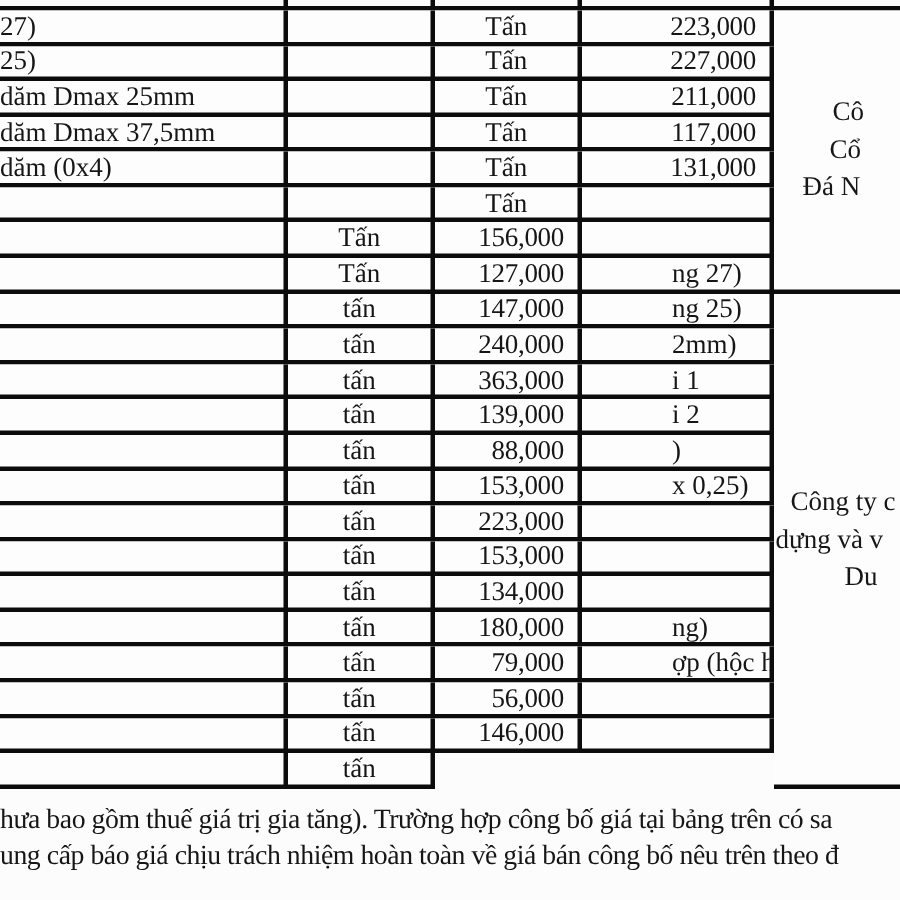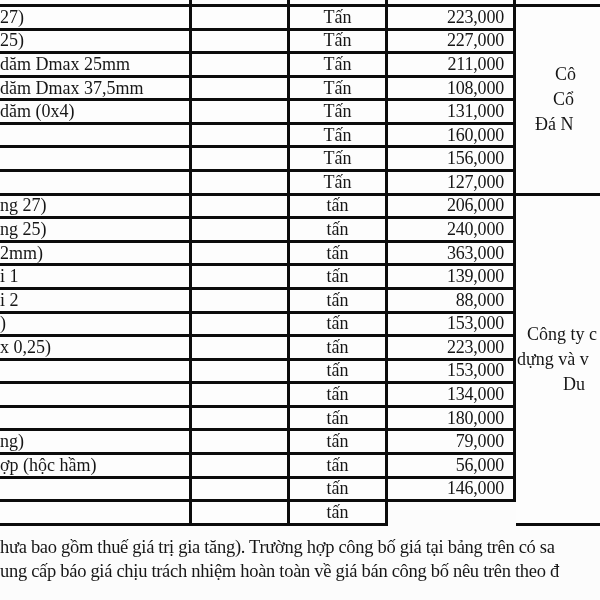--- a/index.html
+++ b/index.html
@@ -94,41 +94,40 @@
       <div class="cell spec"></div>
       <div class="cell unit">Tấn</div>
       <div class="cell price">227,000</div>
       <div class="cell item">dăm Dmax 25mm</div>
       <div class="cell spec"></div>
       <div class="cell unit">Tấn</div>
       <div class="cell price">211,000</div>
       <div class="cell item">dăm Dmax 37,5mm</div>
       <div class="cell spec"></div>
       <div class="cell unit">Tấn</div>
-      <div class="cell price">108,000</div>
+      <div class="cell price">117,000</div>
       <div class="cell item">dăm (0x4)</div>
       <div class="cell spec"></div>
       <div class="cell unit">Tấn</div>
       <div class="cell price">131,000</div>
       <div class="cell item"></div>
       <div class="cell spec"></div>
       <div class="cell unit">Tấn</div>
-      <div class="cell price">160,000</div>
       <div class="cell item"></div>
       <div class="cell spec"></div>
       <div class="cell unit">Tấn</div>
       <div class="cell price">156,000</div>
       <div class="cell item"></div>
       <div class="cell spec"></div>
       <div class="cell unit">Tấn</div>
       <div class="cell price">127,000</div>
       <div class="cell item">ng 27)</div>
       <div class="cell spec"></div>
       <div class="cell unit">tấn</div>
-      <div class="cell price">206,000</div>
+      <div class="cell price">147,000</div>
       <div class="cell item">ng 25)</div>
       <div class="cell spec"></div>
       <div class="cell unit">tấn</div>
       <div class="cell price">240,000</div>
       <div class="cell item">2mm)</div>
       <div class="cell spec"></div>
       <div class="cell unit">tấn</div>
       <div class="cell price">363,000</div>
       <div class="cell item">i 1</div>
       <div class="cell spec"></div>

